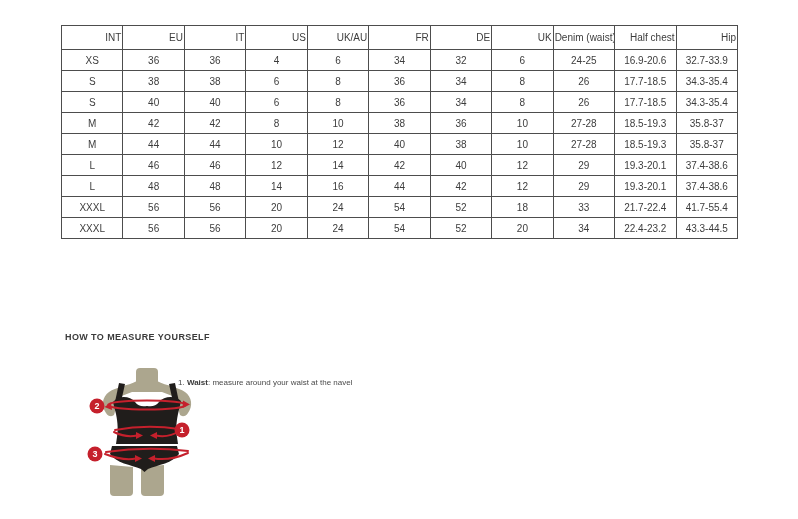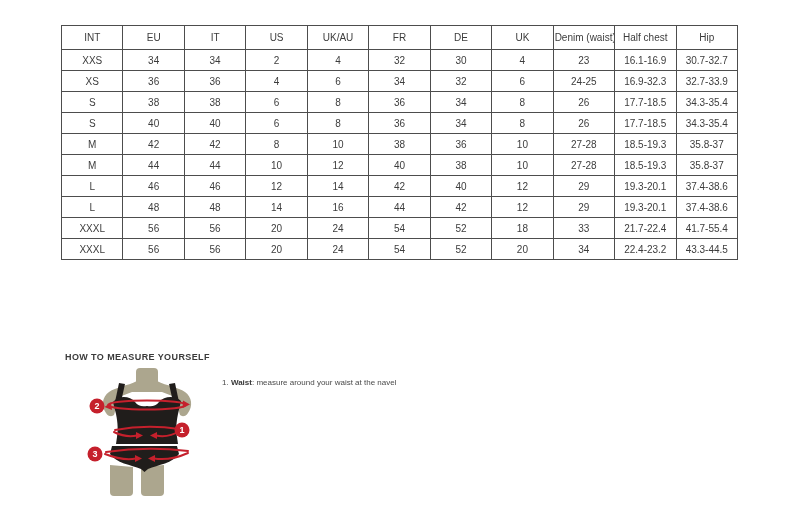--- a/index.html
+++ b/index.html
@@ -25,48 +25,47 @@
     font-size: 10px;
     font-weight: 400;
     color: #3c3c3c;
     text-align: center;
     vertical-align: middle;
     padding: 0 1px;
     white-space: nowrap;
     overflow: hidden;
     background: #ffffff;
   }
-  table.size-table thead th { height: 24px; }
+  table.size-table thead th { height: 24px; text-align: right; }
   table.size-table tbody td { height: 21px; }
 
   
   .measure-heading {
     position: absolute;
-    left: 65px; top: 352px;
+    left: 65px; top: 332px;
     font-size: 9px;
     font-weight: 700;
     letter-spacing: 0.4px;
     color: #3a3a3a;
   }
   .figure-wrap {
     position: absolute;
     left: 80px; top: 366px;
     width: 115px; height: 140px;
   }
   ol.instructions {
     position: absolute;
     left: 178px; top: 374px;
     list-style: none;
   }
   ol.instructions li {
     font-size: 8px;
     line-height: 17px;
     color: #4a4a4a;
     white-space: nowrap;
-    margin-left: 44px;
   }
   ol.instructions li .num { color: #4a4a4a; }
   ol.instructions li b.term { color: #3a3a3a; font-weight: 700; }
 </style>
 </head>
 <body>
 
 <table class="size-table">
   <thead>
     <tr>
@@ -78,43 +77,30 @@
         <th>FR</th>
         <th>DE</th>
         <th>UK</th>
         <th>Denim (waist)</th>
         <th>Half chest</th>
         <th>Hip</th>
       </tr>
   </thead>
   <tbody>
       <tr>
-        <td>XXS</td>
-        <td>34</td>
-        <td>34</td>
-        <td>2</td>
+        <td>XS</td>
+        <td>36</td>
+        <td>36</td>
         <td>4</td>
+        <td>6</td>
+        <td>34</td>
         <td>32</td>
-        <td>30</td>
-        <td>4</td>
-        <td>23</td>
-        <td>16.1-16.9</td>
-        <td>30.7-32.7</td>
-      </tr>
-      <tr>
-        <td>XS</td>
-        <td>36</td>
-        <td>36</td>
-        <td>4</td>
-        <td>6</td>
-        <td>34</td>
-        <td>32</td>
         <td>6</td>
         <td>24-25</td>
-        <td>16.9-32.3</td>
+        <td>16.9-20.6</td>
         <td>32.7-33.9</td>
       </tr>
       <tr>
         <td>S</td>
         <td>38</td>
         <td>38</td>
         <td>6</td>
         <td>8</td>
         <td>36</td>
         <td>34</td>

